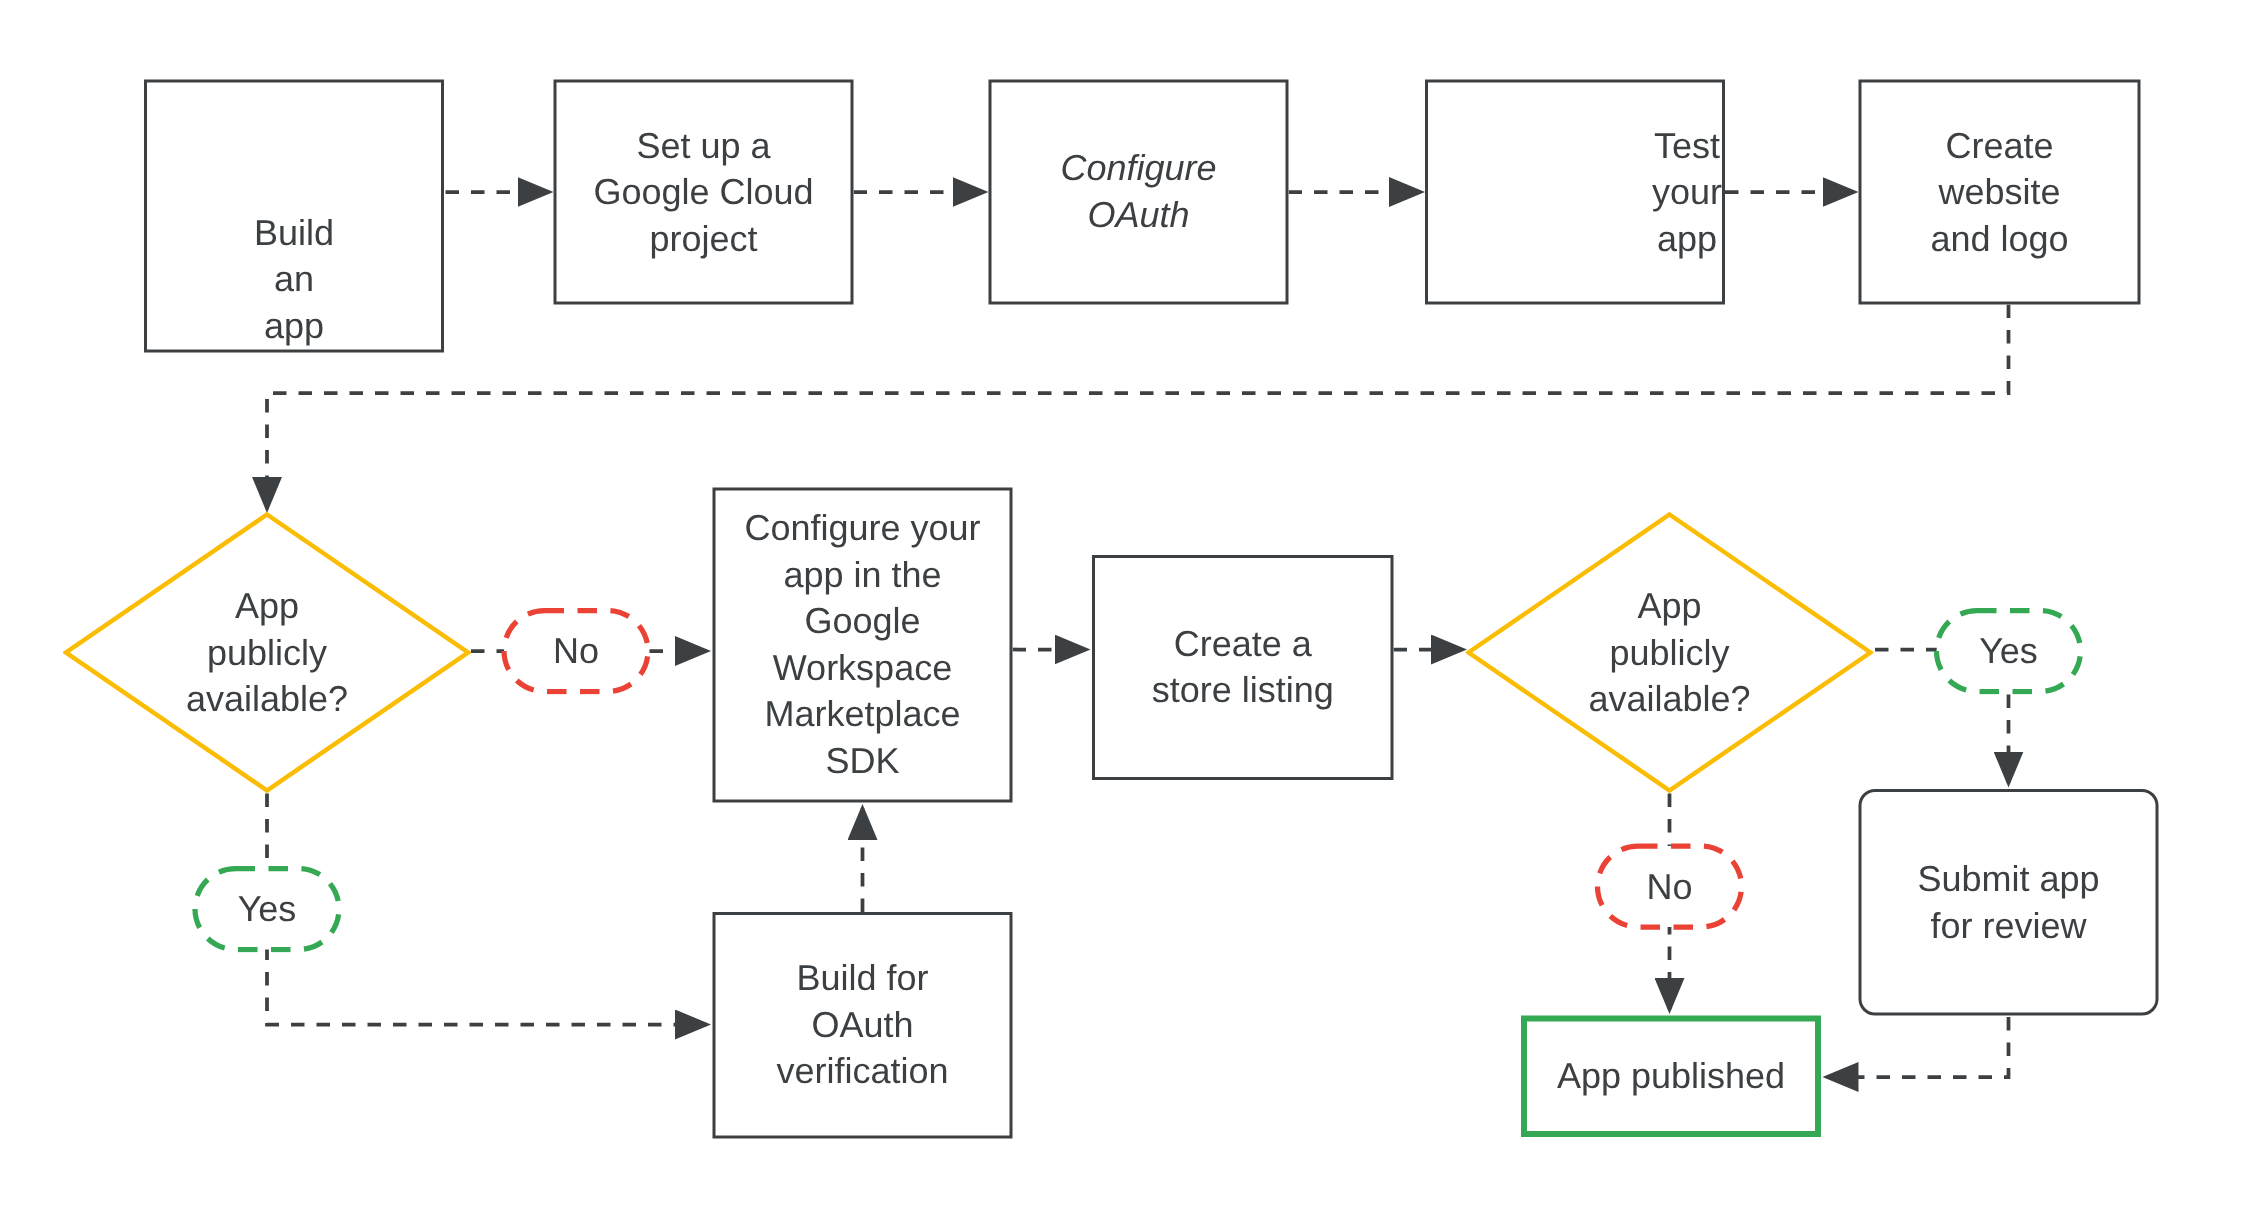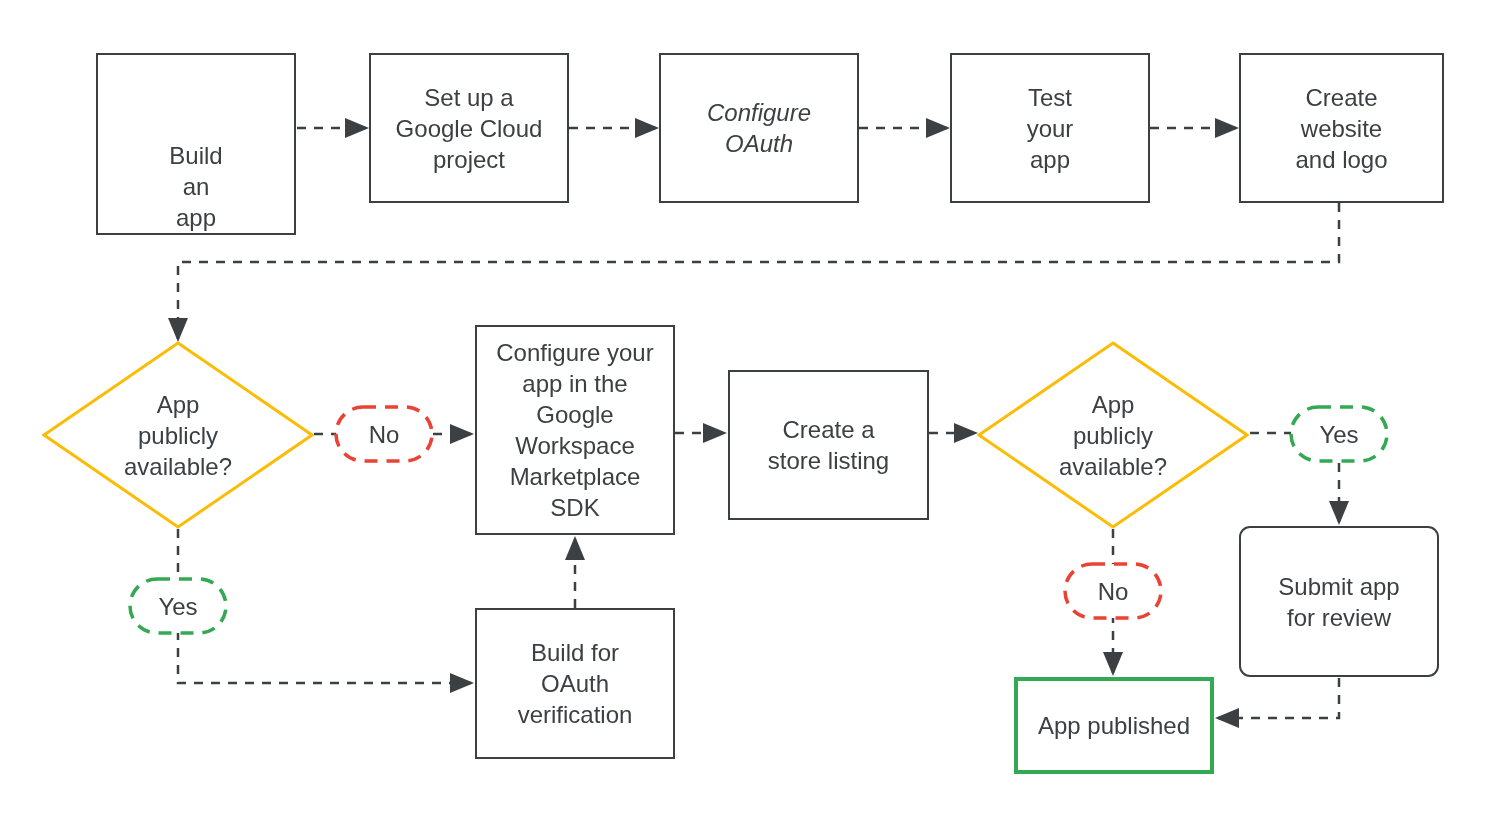--- a/index.html
+++ b/index.html
@@ -102,26 +102,26 @@
   </div>
   <div class="node process" style="left:369px; top:53px; width:200px; height:150px;align-items:center;">
     <span class="lbl">Set up a
 Google Cloud
 project</span>
   </div>
   <div class="node process" style="left:659px; top:53px; width:200px; height:150px;font-style:italic;">
     <span class="lbl">Configure
 OAuth</span>
   </div>
-  <div class="node process" style="left:950px; top:53px; width:200px; height:150px;">
+  <div class="node process" style="left:950px; top:53px; width:200px; height:150px;justify-content:flex-end;">
     <span class="lbl">Test
 your
 app</span>
   </div>
-  <div class="node process" style="left:1239px; top:53px; width:205px; height:150px;">
+  <div class="node process" style="left:1239px; top:53px; width:188px; height:150px;">
     <span class="lbl">Create
 website
 and logo</span>
   </div>
 
   <div class="node decision" style="left:42px; top:341px; width:272px; height:188px;">
     <svg viewBox="0 0 272 188" xmlns="http://www.w3.org/2000/svg">
       <polygon class="diamond-shape" points="136,2 270,94 136,186 2,94"></polygon>
     </svg>
     <span class="lbl">App
@@ -177,17 +177,17 @@
   </div>
   <div class="node process" style="left:475px; top:608px; width:200px; height:151px;">
     <span class="lbl">Build for
 OAuth
 verification</span>
   </div>
   <div class="node process" style="left:1239px; top:526px; width:200px; height:151px;border-radius:11px;">
     <span class="lbl">Submit app
 for review</span>
   </div>
-  <div class="node terminal" style="left:1014px; top:677px; width:200px; height:97px;">
+  <div class="node terminal" style="left:1014px; top:677px; width:200px; height:81px;">
     <span class="lbl">App published</span>
   </div>
 
 </div>
 
 </body></html>

